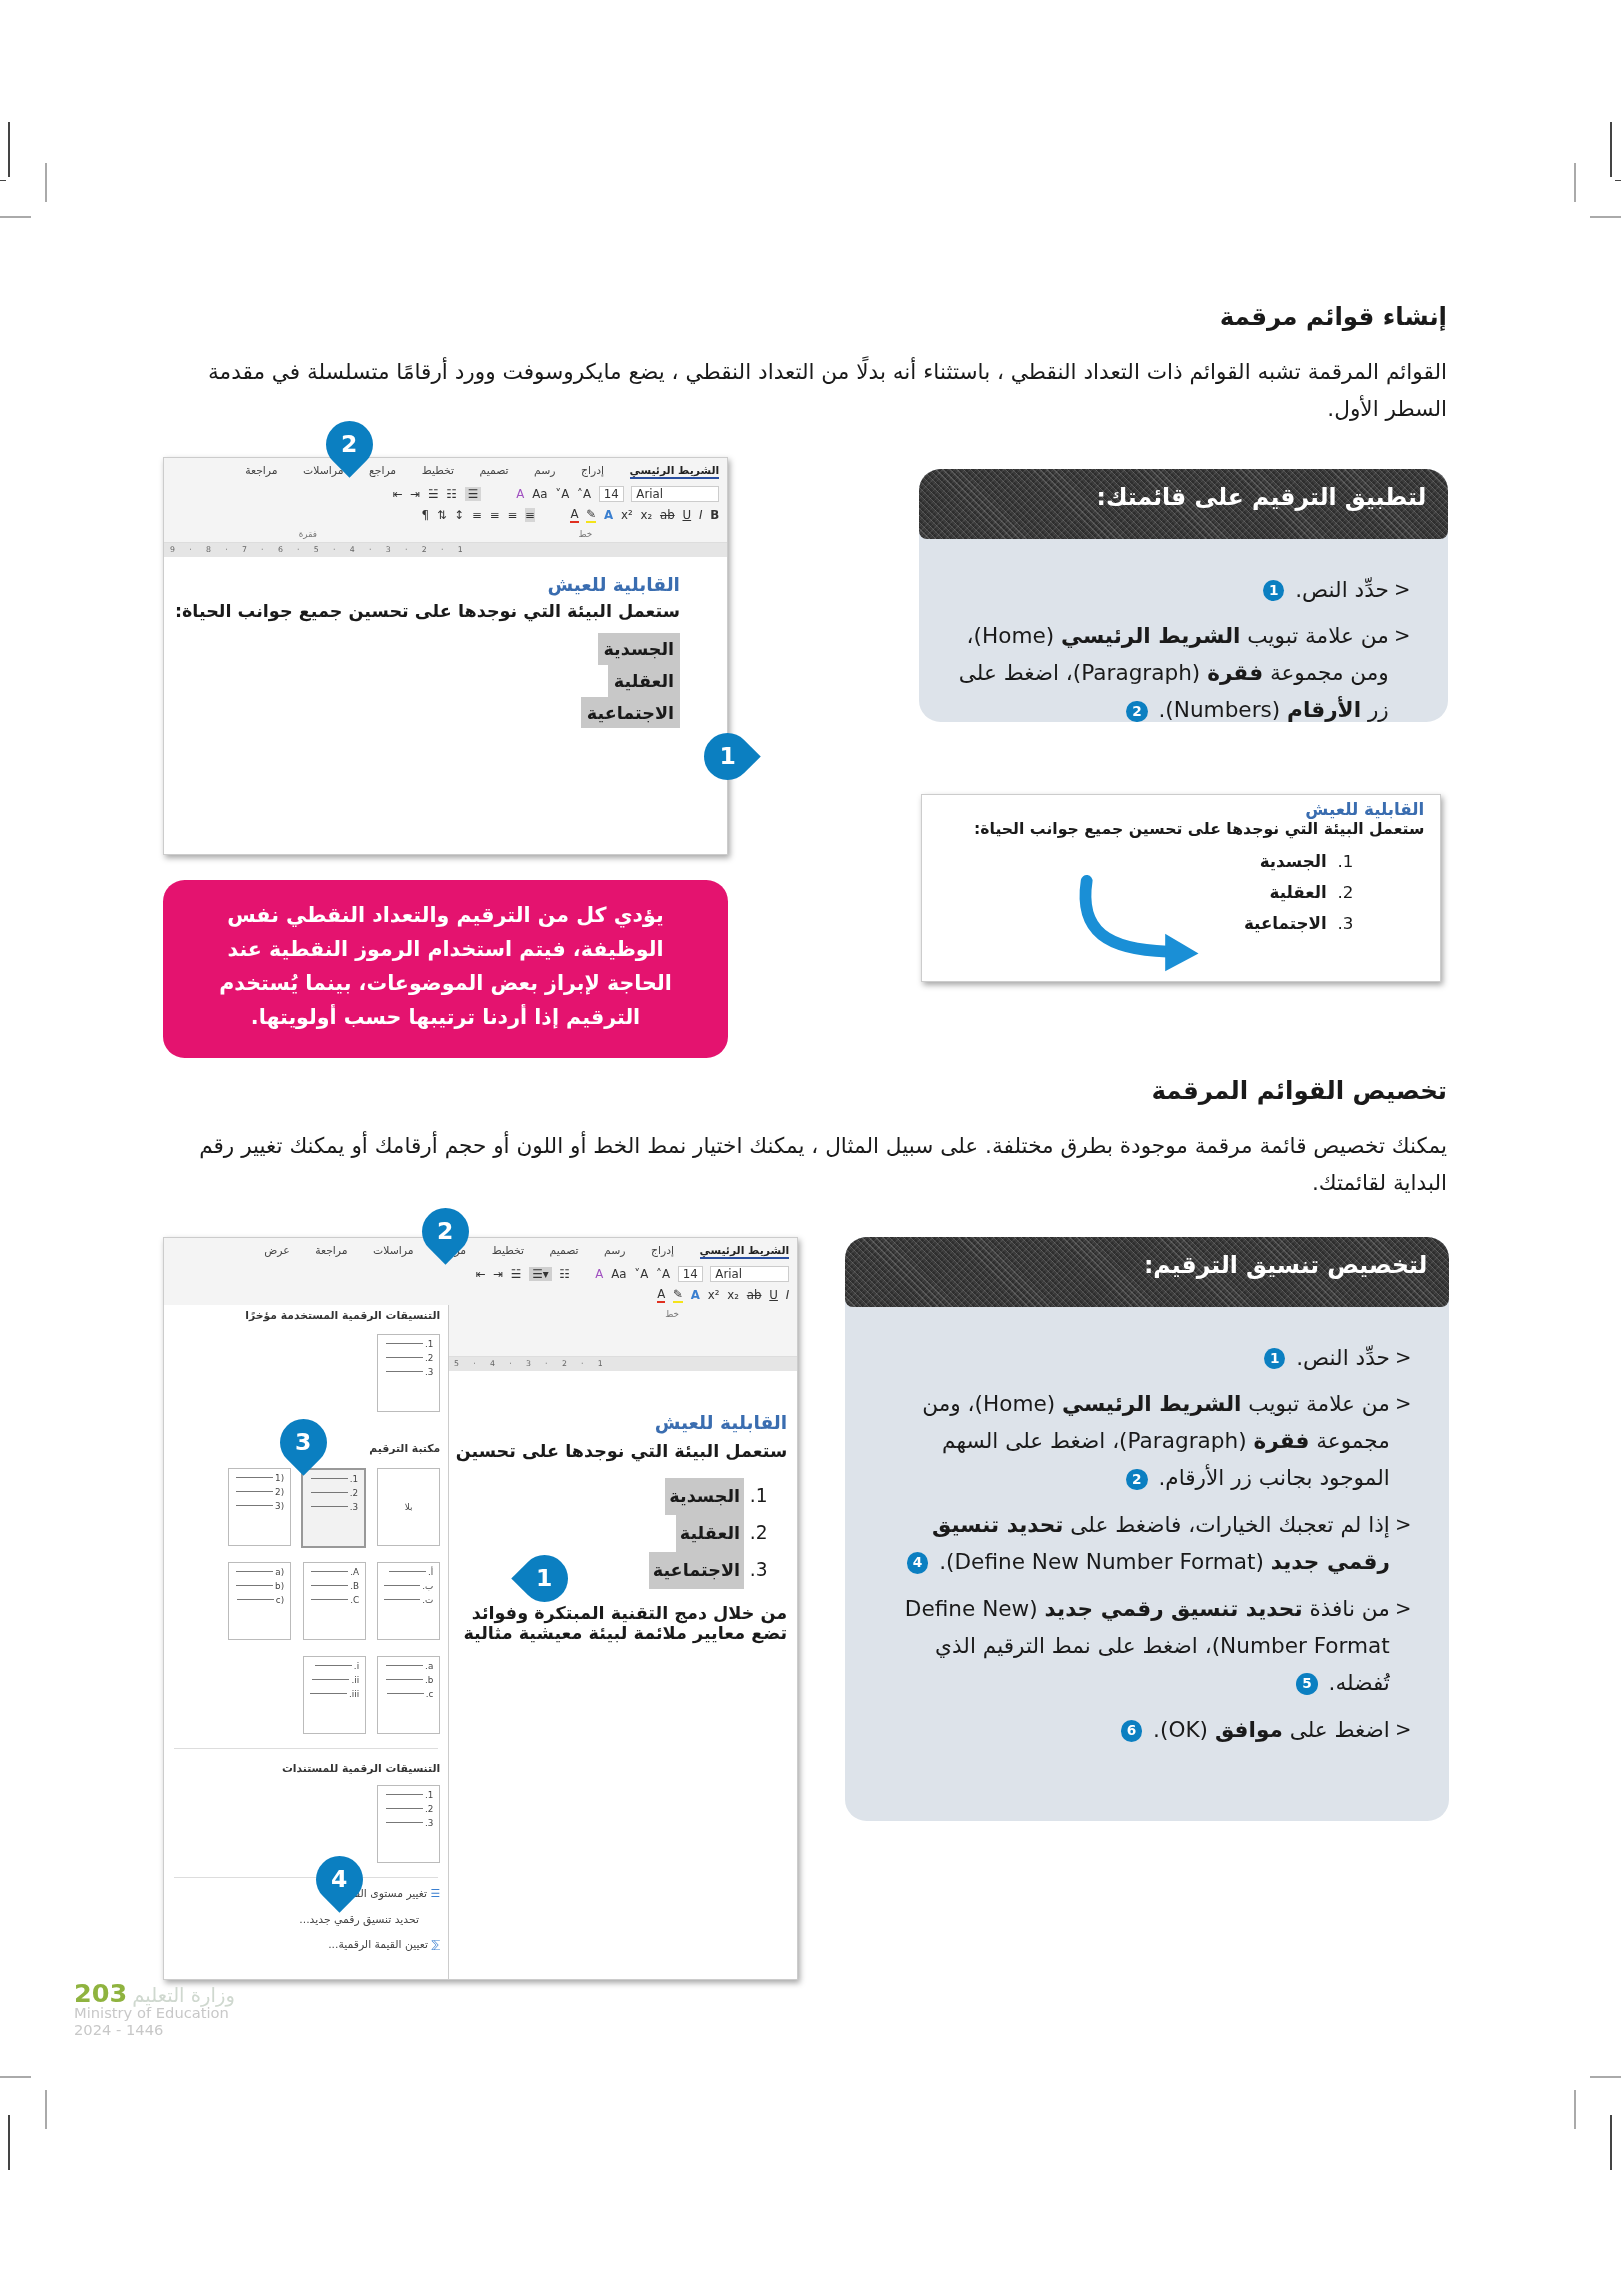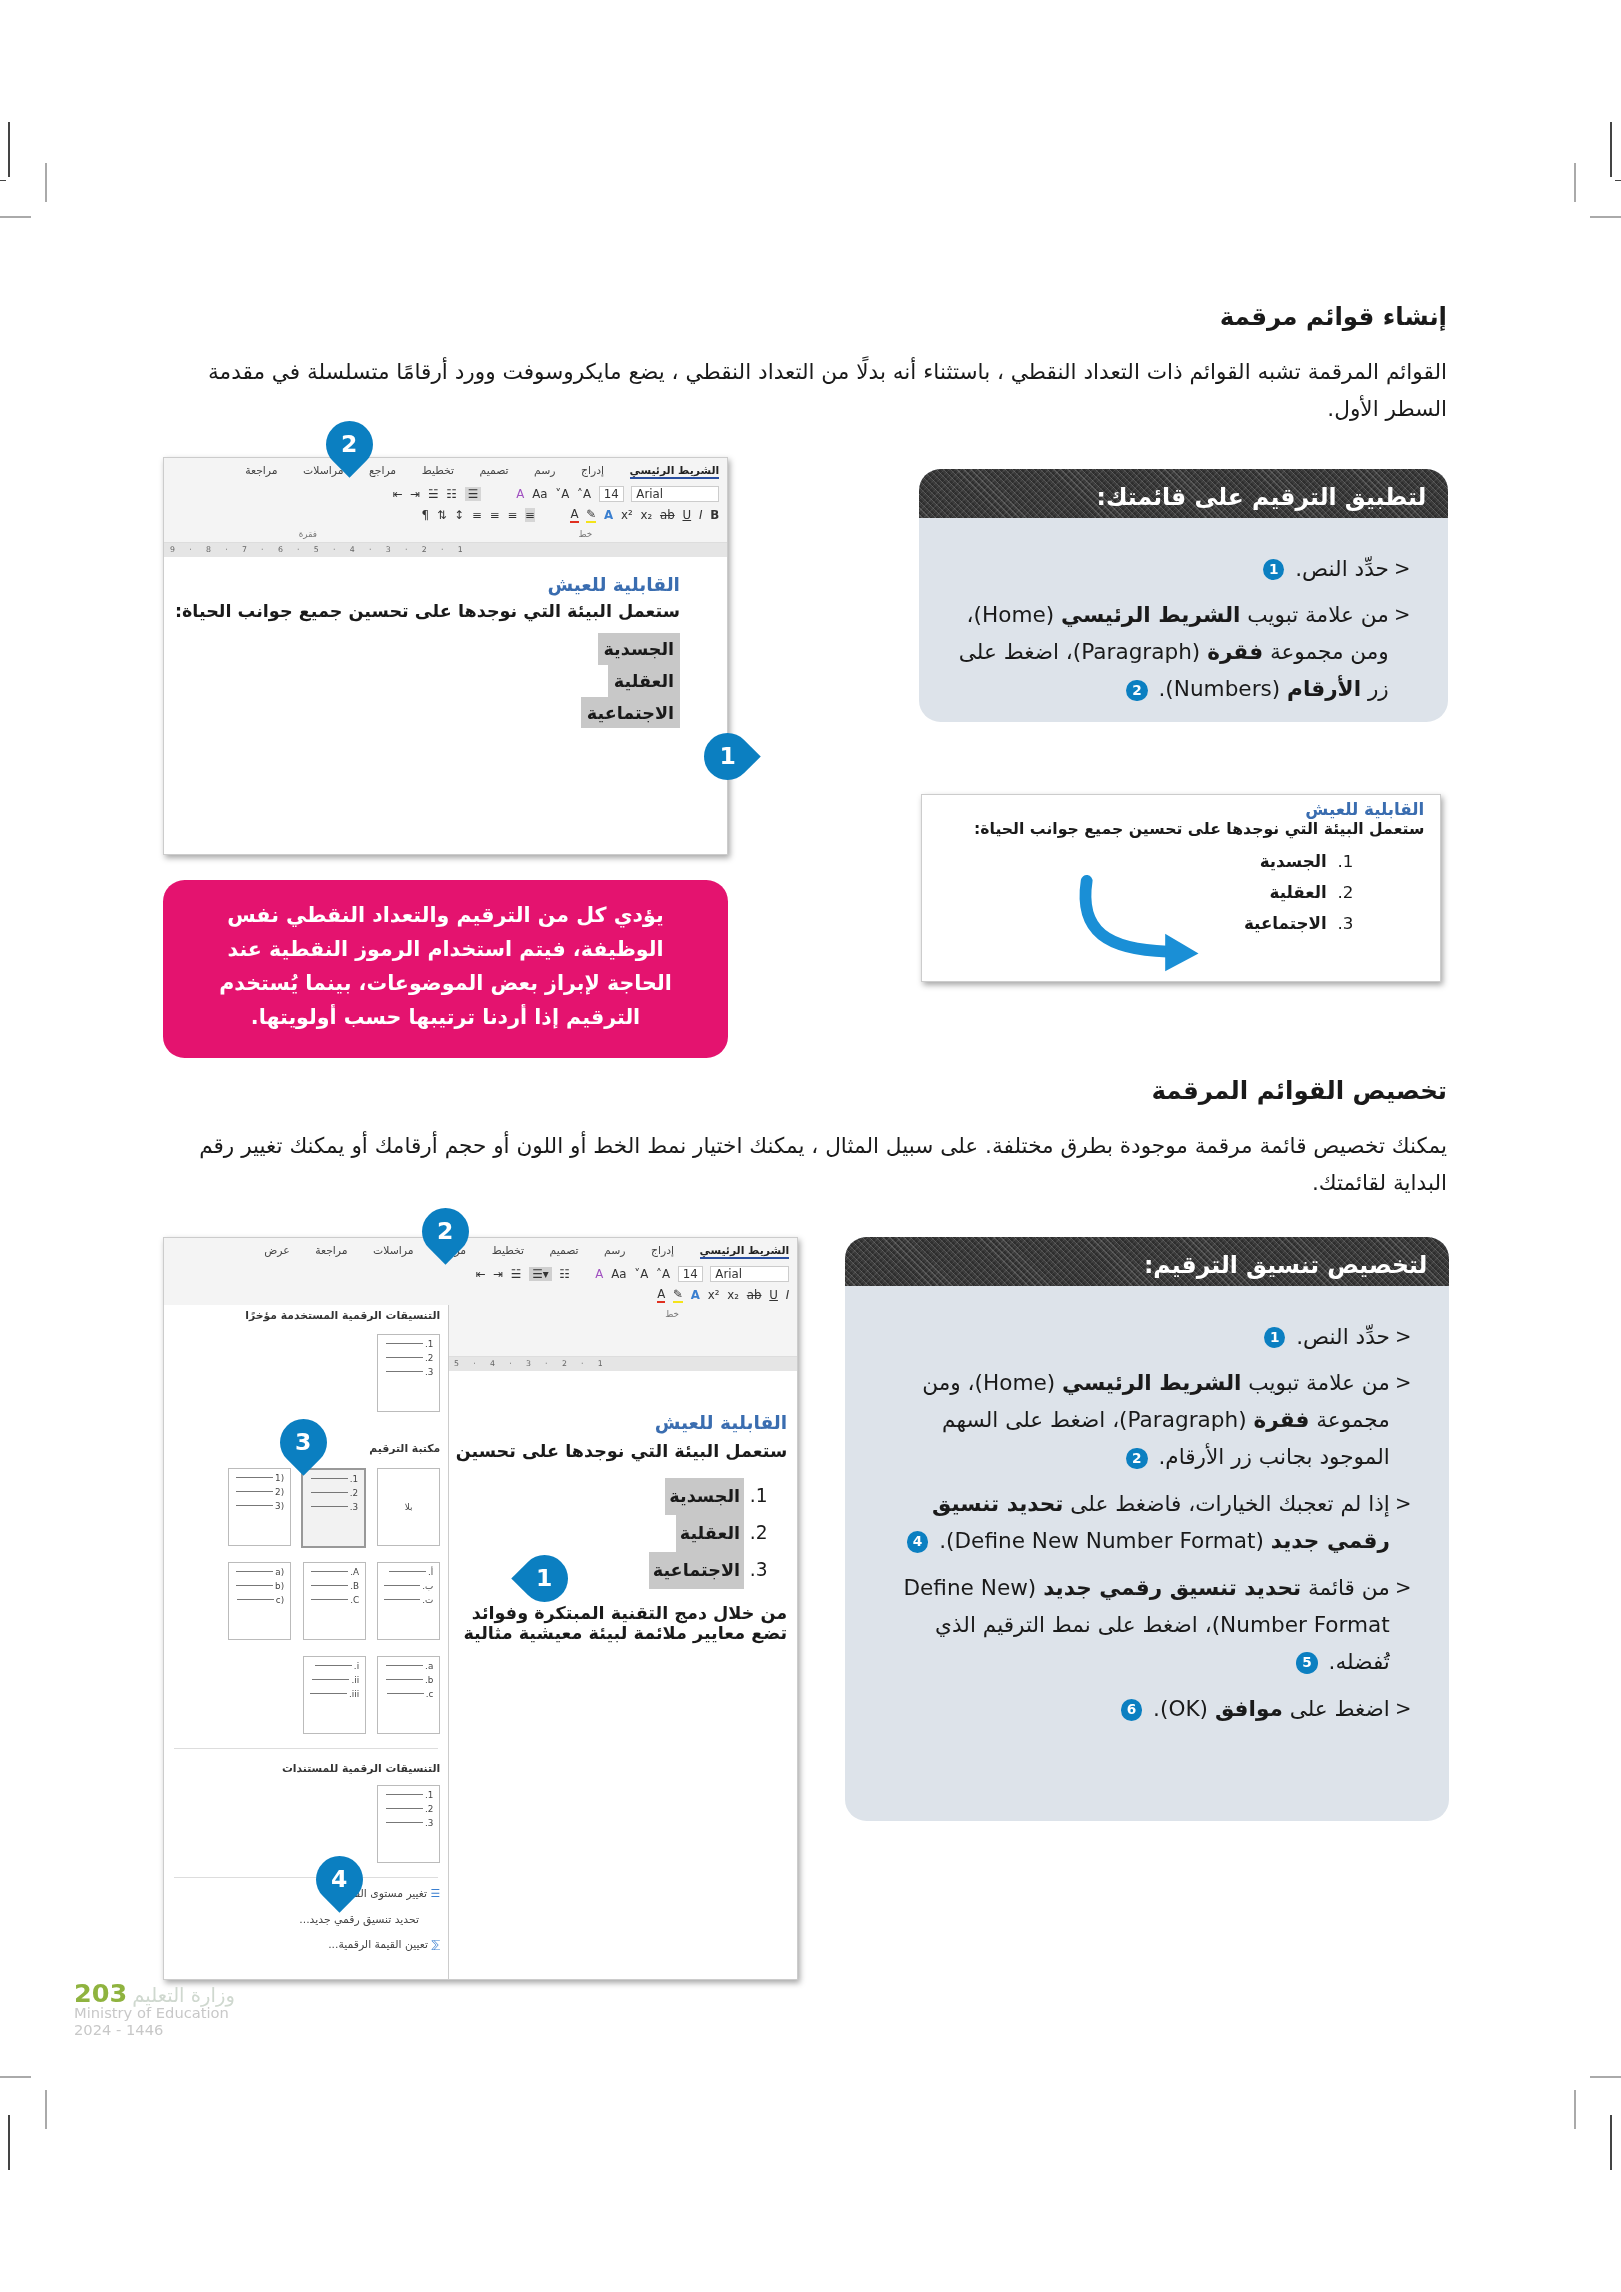--- a/index.html
+++ b/index.html
@@ -7,24 +7,24 @@
   .abs{position:absolute;}
   .rtl{direction:rtl;text-align:right;}
   
   .crop{position:absolute;background:#444;}
   .crop.light{background:#aaa;}
   
   .h2{font-weight:bold;font-size:24.5px;}
   .para{font-size:21.6px;line-height:37px;}
   
   .ibox{position:absolute;background:#dde3ea;border-radius:21.6px;overflow:hidden;}
-  .ibox-head{height:49px;background:
+  .ibox-head{height:70px;background:
      repeating-linear-gradient(45deg,#3a3a3a 0 2px,#555 2px 2.9px,#2e2e2e 2.9px 4.9px),
      repeating-linear-gradient(-45deg,rgba(255,255,255,.08) 0 1px,transparent 1px 3.9px);
-     background-blend-mode:screen;color:#fff;font-weight:bold;font-size:23.5px;line-height:57px;padding-right:21.6px;direction:rtl;text-align:right;}
+     background-blend-mode:screen;color:#fff;font-weight:bold;font-size:23.5px;line-height:57px;padding-right:21.6px;direction:rtl;text-align:right;border-radius:8px;}
   .steps{direction:rtl;text-align:right;padding:9.8px 21.6px 0 13.7px;font-size:21.6px;line-height:37px;margin:16px;list-style:none;}
   .steps li{margin:5.9px 0 9.8px 0;padding-right:21.6px;position:relative;}
   .steps li::before{content:"<";position:absolute;right:0;top:0;font-size:19.6px;}
   .badge{display:inline-block;width:21.6px;height:21.6px;border-radius:50%;background:#0b7fc1;color:#fff;font-size:13.7px;font-weight:bold;line-height:21.6px;text-align:center;vertical-align:middle;margin:0 3.9px;}
   b{font-weight:bold;}
   
   .shot{position:absolute;background:#fff;box-shadow:2px 2.9px 5.9px rgba(0,0,0,.35);border:1px solid #ccc;overflow:hidden;}
   .ribbon{background:#f4f4f4;border-bottom:1px solid #ddd;}
   .tabs{direction:rtl;display:flex;gap:25.5px;font-size:10.8px;color:#444;padding:5.9px 7.8px 3.9px;}
   .tabs .active{color:#222;font-weight:bold;border-bottom:2px solid #2a4fa0;}
@@ -166,21 +166,21 @@
 
 <div class="abs rtl h2" style="right:174px;top:1076px;">تخصيص القوائم المرقمة</div>
 <div class="abs rtl para" style="left:145px;right:174px;top:1127px;">يمكنك تخصيص قائمة مرقمة موجودة بطرق مختلفة. على سبيل المثال ، يمكنك اختيار نمط الخط أو اللون أو حجم أرقامك أو يمكنك تغيير رقم البداية لقائمتك.</div>
 
 <div class="ibox" style="left:845px;top:1237px;width:604px;height:584px;">
   <div class="ibox-head">لتخصيص تنسيق الترقيم:</div>
   <ul class="steps">
     <li><span>حدِّد النص.</span> <span class="badge">1</span></li>
     <li><span>من علامة تبويب </span><b>الشريط الرئيسي</b><span> (Home)، ومن مجموعة </span><b>فقرة</b><span> (Paragraph)، اضغط على السهم الموجود بجانب زر الأرقام.</span> <span class="badge">2</span></li>
     <li><span>إذا لم تعجبك الخيارات، فاضغط على </span><b>تحديد تنسيق رقمي جديد</b><span> (Define New Number Format).</span> <span class="badge">4</span></li>
-    <li><span>من قائمة </span><b>تحديد تنسيق رقمي جديد</b><span> (Define New Number Format)، اضغط على نمط الترقيم الذي تُفضله.</span> <span class="badge">5</span></li>
+    <li><span>من نافذة </span><b>تحديد تنسيق رقمي جديد</b><span> (Define New Number Format)، اضغط على نمط الترقيم الذي تُفضله.</span> <span class="badge">5</span></li>
     <li><span>اضغط على </span><b>موافق</b><span> (OK).</span> <span class="badge">6</span></li>
   </ul>
 </div>
 
 <div class="shot" style="left:163px;top:1237px;width:633px;height:741px;">
   <div class="ribbon" style="height:118px;">
     <div class="tabs">
       <span class="active">الشريط الرئيسي</span>
       <span>إدراج</span>
       <span>رسم</span>

